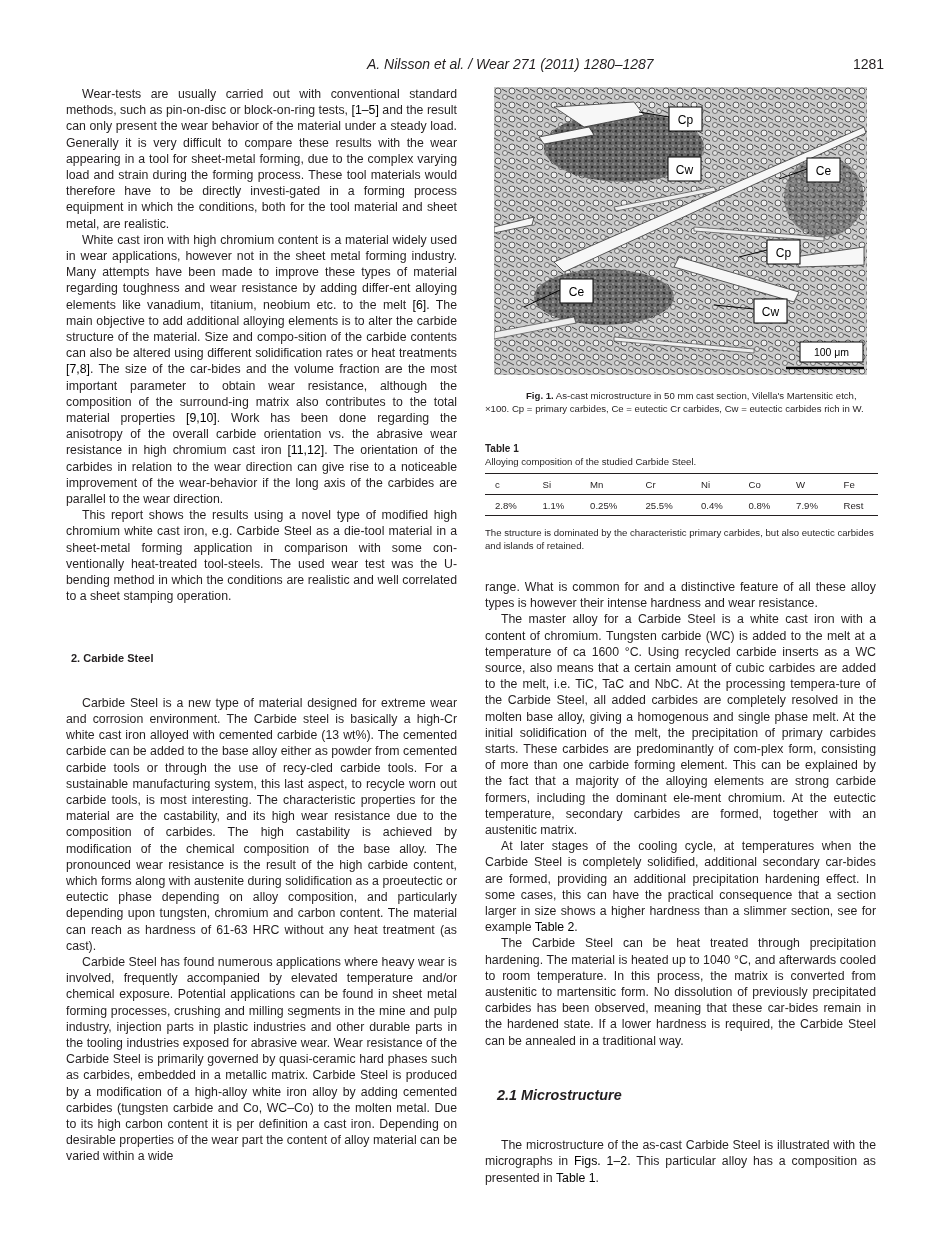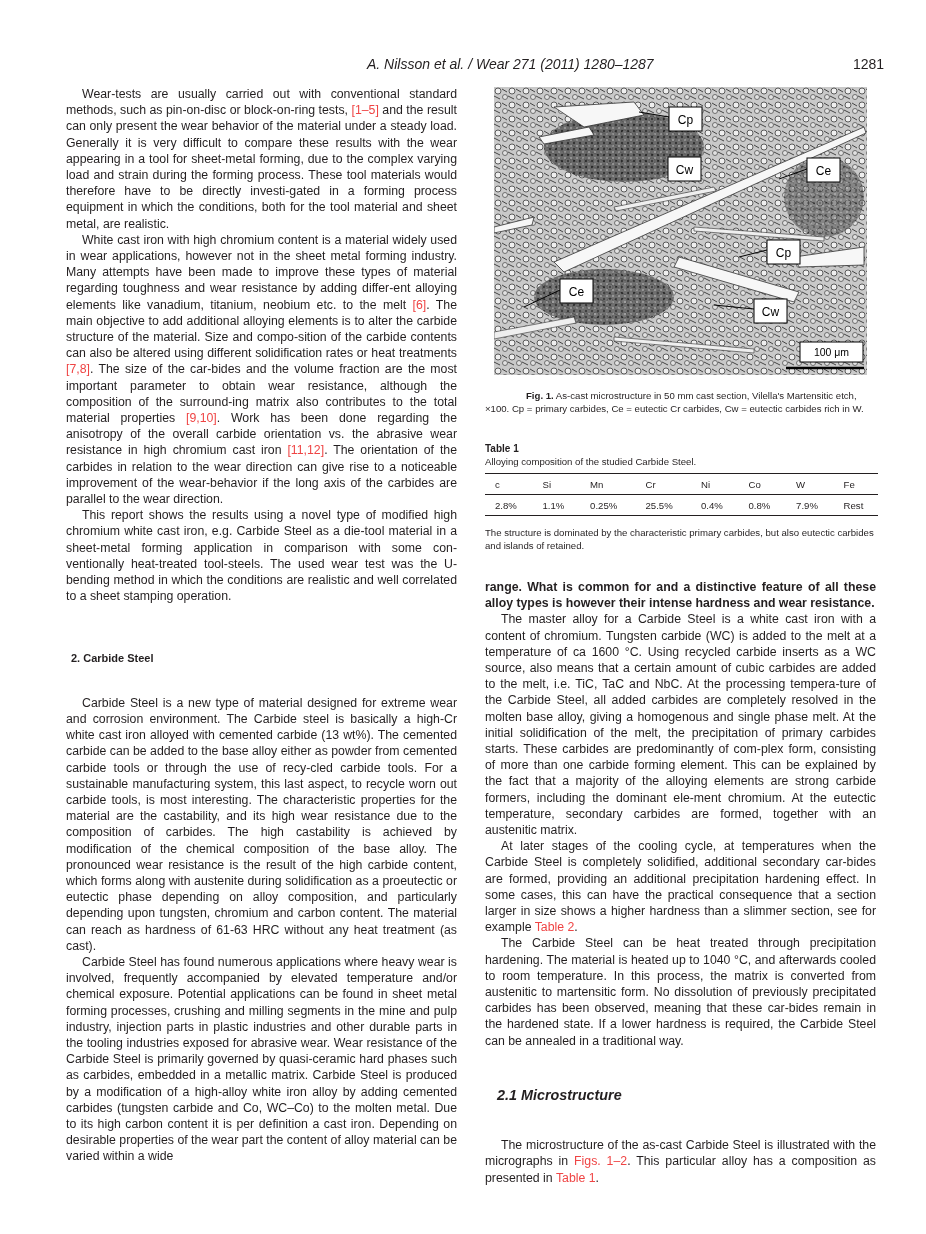--- a/index.html
+++ b/index.html
@@ -7,22 +7,22 @@
          font-family:"DejaVu Serif", "Liberation Serif", serif; color:#231f20; }
   .running-head { position:absolute; top:56px; left:0; width:848px; height:14px;
          font-family:"Liberation Sans", sans-serif; font-size:14px;text-align:right; }
   .running-head .cite { position:absolute; left:367px; font-style:italic; }
   .running-head .pageno { position:absolute; left:853px; }
   .col { position:absolute; font-family:"Liberation Sans", sans-serif;
          font-size:12.3px; line-height:16.2px; text-align:justify; hyphens:manual; }
   .col-left { left:66px; top:86px; width:391px; }
   .col-right { left:485px; width:391px; }
   .col p { margin:0; text-indent:16px; }
-  .col p.noindent { text-indent:0;font-weight:bold; }
-  .ref { color:#ef4444; }
+  .col p.noindent { text-indent:0; }
+  .ref { color:#000000; }
   .sec-head { font-weight:bold; font-size:11px; margin:5px; }
   .subsec-head { font-style:italic; margin:12px; }
   .figure { position:absolute; left:494px; top:87px; width:373px; height:288px;
          background:#bef264; overflow:hidden; }
   .figure svg { display:block; }
   .caption { position:absolute; left:485px; top:389px; width:393px;
          font-family:"Liberation Sans", sans-serif; font-size:9.6px; line-height:13.2px; }
   .caption b { font-weight:bold;margin-left:41px; }
   .table-block { position:absolute; left:485px; top:442px; width:393px;
          font-family:"Liberation Sans", sans-serif; font-size:9.6px; line-height:13px; }

